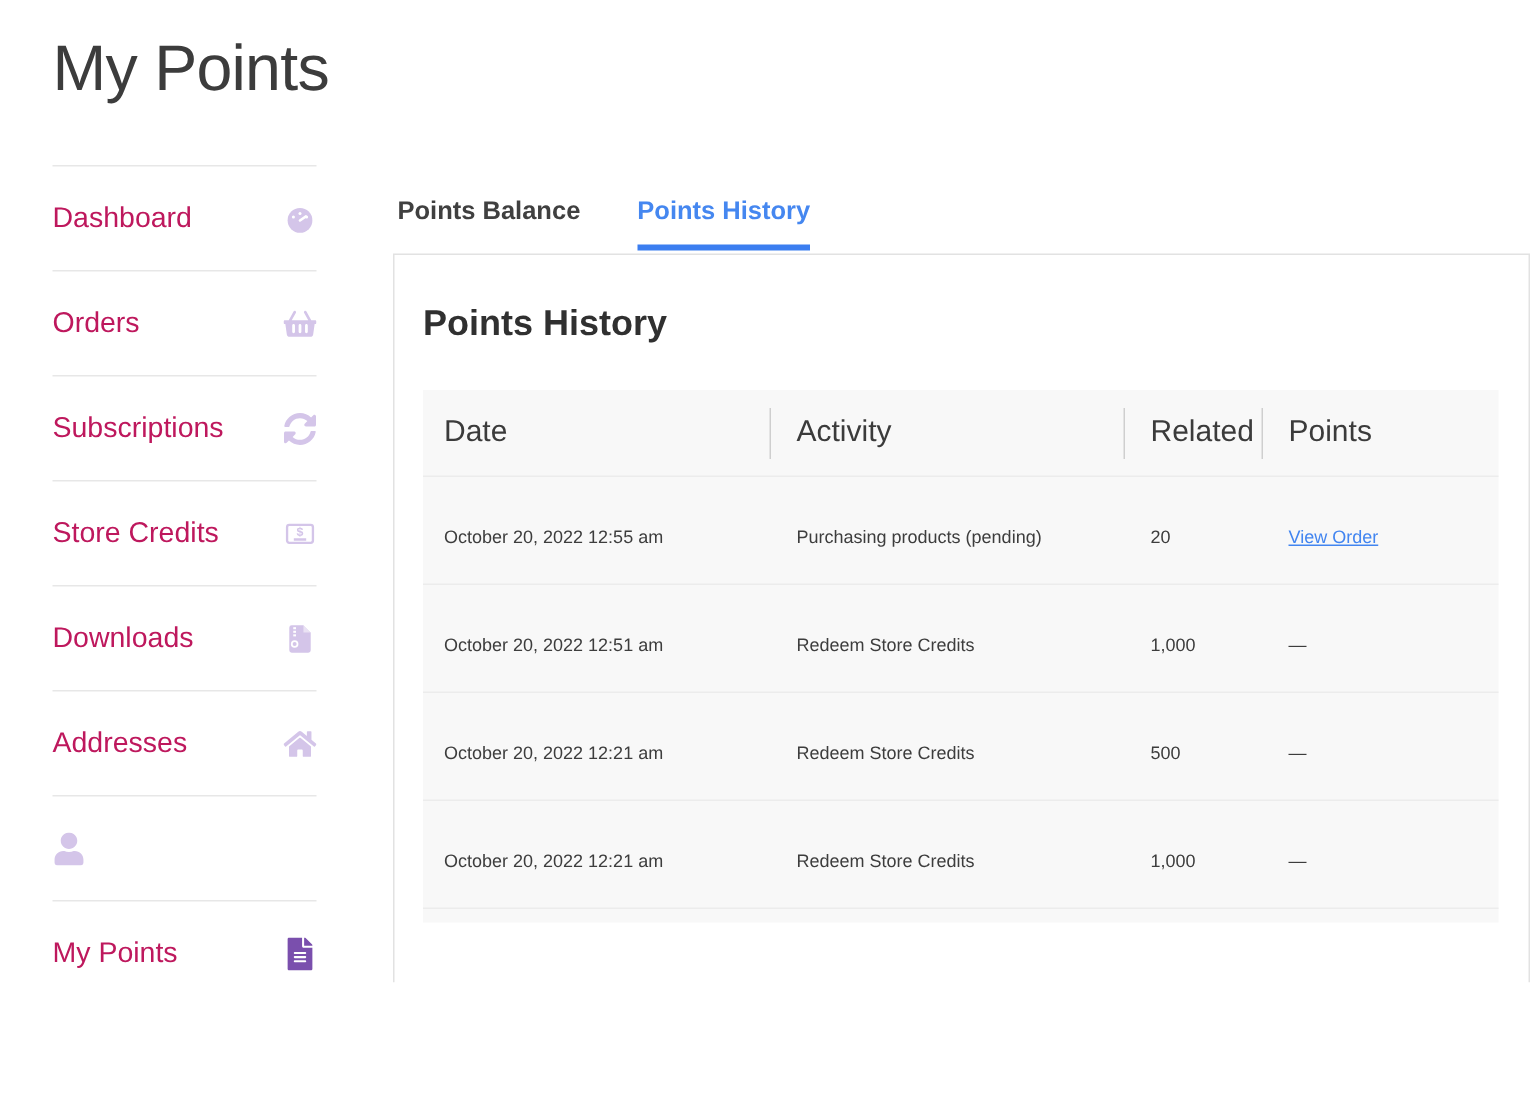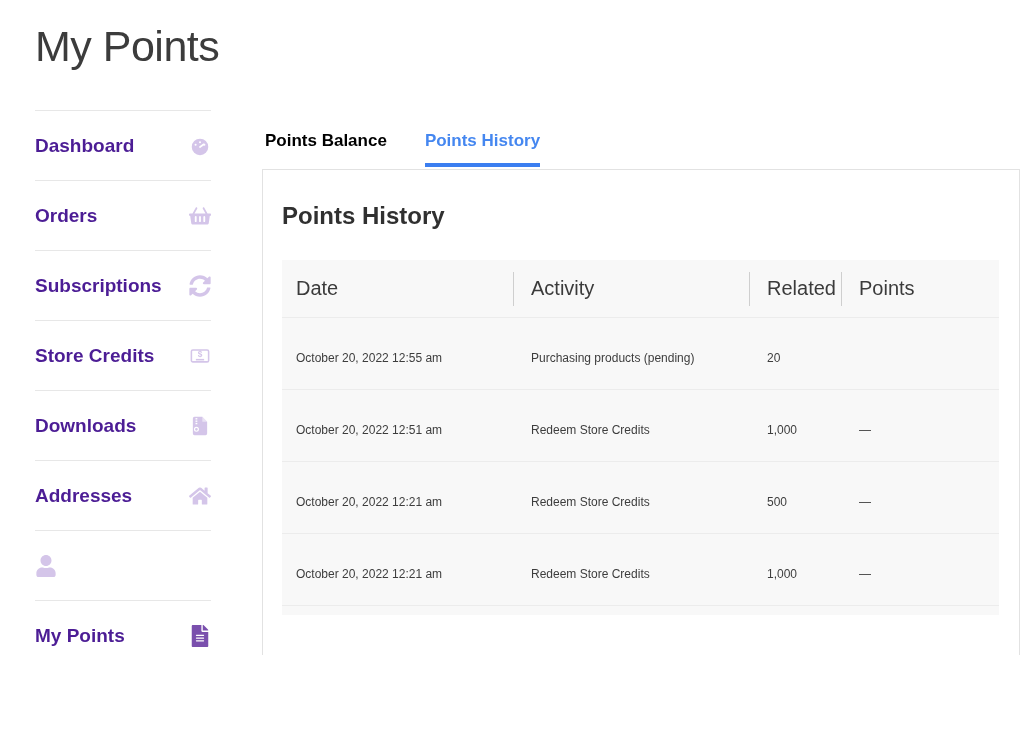--- a/index.html
+++ b/index.html
@@ -6,29 +6,29 @@
   html, body { background: #ffffff; }
   body { font-family: "Liberation Sans", sans-serif; color: #3d3d3d; }
   .container { position: relative; width: 1024px; height: 655px; overflow: hidden; background: #fff; }
 
   
   .page-title { position: absolute; left: 35px; top: 22px; font-size: 43px; font-weight: 400; color: #3c3c3c; letter-spacing: -0.5px; }
 
   
   .sidebar { position: absolute; left: 35px; top: 110px; width: 176px; border-top: 1px solid #e7e7e7; }
   .side-item { display: flex; align-items: center; justify-content: space-between; height: 70px; border-bottom: 1px solid #e7e7e7; cursor: pointer; text-decoration: none; }
-  .side-item .label { color: #4c1d95; font-size: 19px; font-weight: 700; }
+  .side-item .label { color: #be185d; font-size: 19px; font-weight: 400; }
   .side-item .icon { color: #d4c5e9; display: inline-flex; }
   .side-item .icon svg { width: 22px; height: 22px; }
   .side-item.active .icon { color: #7a4fad; }
 
   
   .main { position: absolute; left: 262px; top: 131px; width: 758px; }
   .tabs { display: flex; gap: 38px; padding-left: 3px; }
-  .tab { font-size: 17px; font-weight: 600; color: #000000; padding-bottom: 12px; border-bottom: 4px solid transparent; cursor: pointer; }
+  .tab { font-size: 17px; font-weight: 600; color: #404040; padding-bottom: 12px; border-bottom: 4px solid transparent; cursor: pointer; }
   .tab.active { color: #4587f0; border-bottom-color: #3b7ef0; }
 
   
   .panel { margin-top: 2px; border: 1px solid #e2e2e2; background: #fff; padding: 32px 20px 0 19px; height: 620px; }
   .panel-heading { font-size: 24px; font-weight: 700; color: #303030; margin-bottom: 30px; }
 
   
   .table { background: #f8f8f8; width: 717px; }
   .thead, .trow { display: grid; grid-template-columns: 231px 236px 92px 1fr; }
   .th { padding: 17px 10px 17px 18px; font-size: 20px; color: #3b3b3b; position: relative; }
@@ -146,20 +146,21 @@
           <div class="th">Date</div>
           <div class="th">Activity</div>
           <div class="th">Related</div>
           <div class="th">Points</div>
         </div>
 
         <div class="trow">
           <div class="td date">October 20, 2022 12:55 am</div>
           <div class="td">Purchasing products (pending)</div>
           <div class="td">20</div>
+          <div class="td"><a class="related-link">View Order</a></div>
         </div>
 
         <div class="trow">
           <div class="td date">October 20, 2022 12:51 am</div>
           <div class="td">Redeem Store Credits</div>
           <div class="td">1,000</div>
           <div class="td">—</div>
         </div>
 
         <div class="trow">

